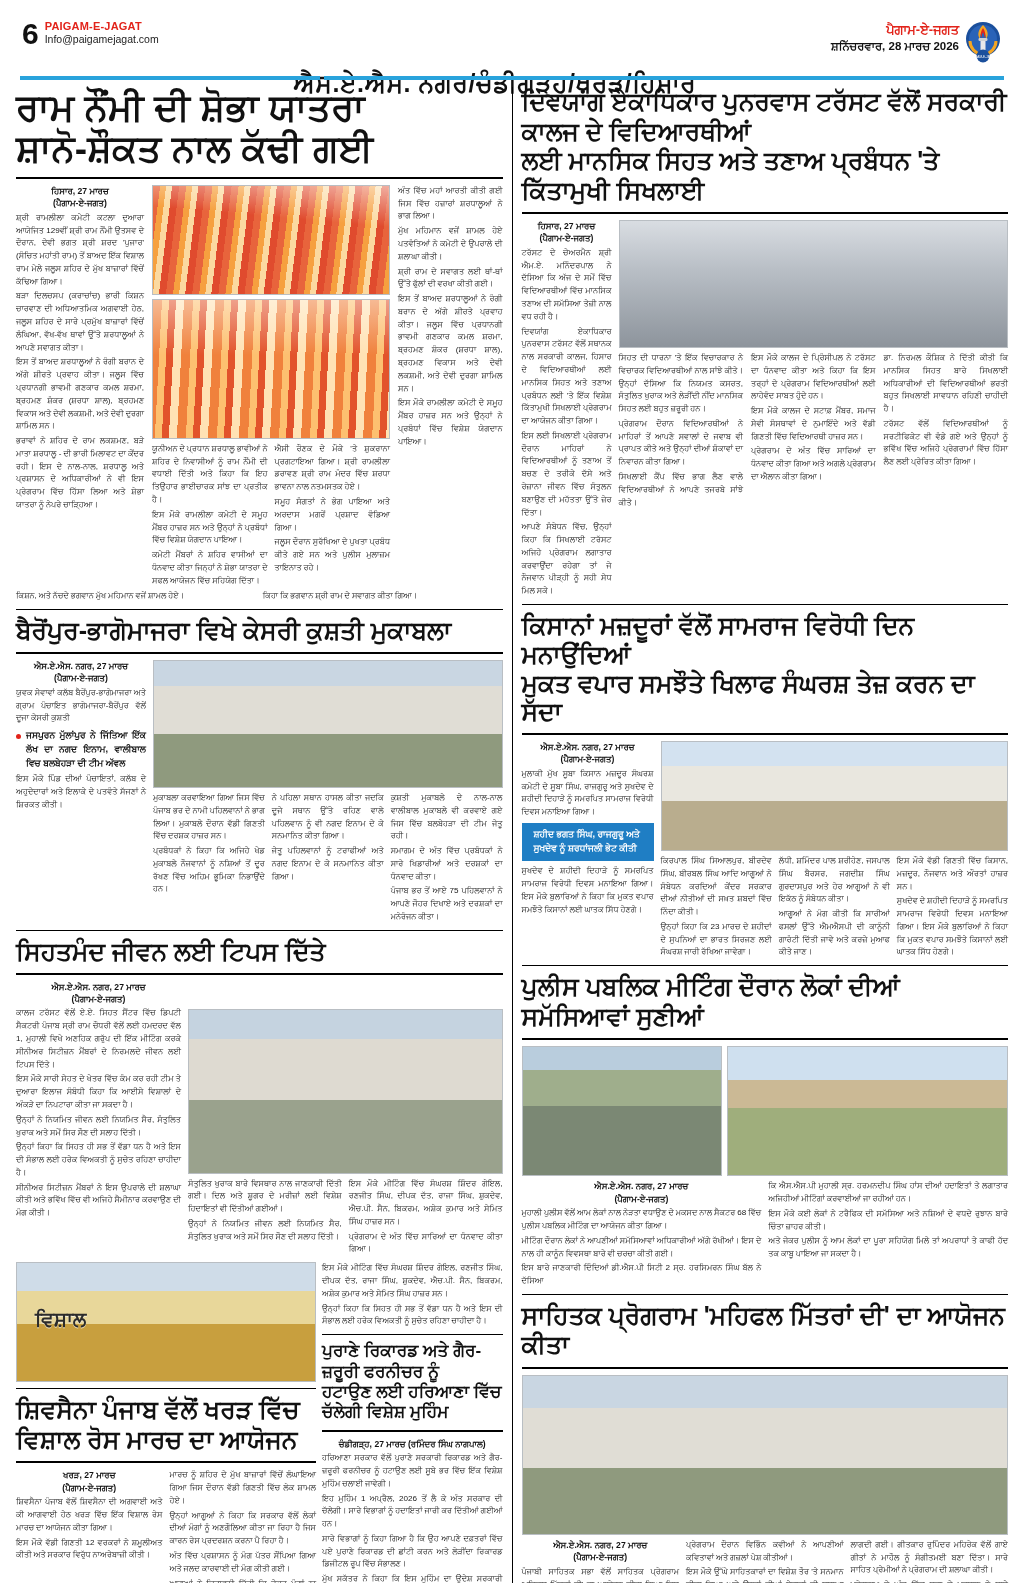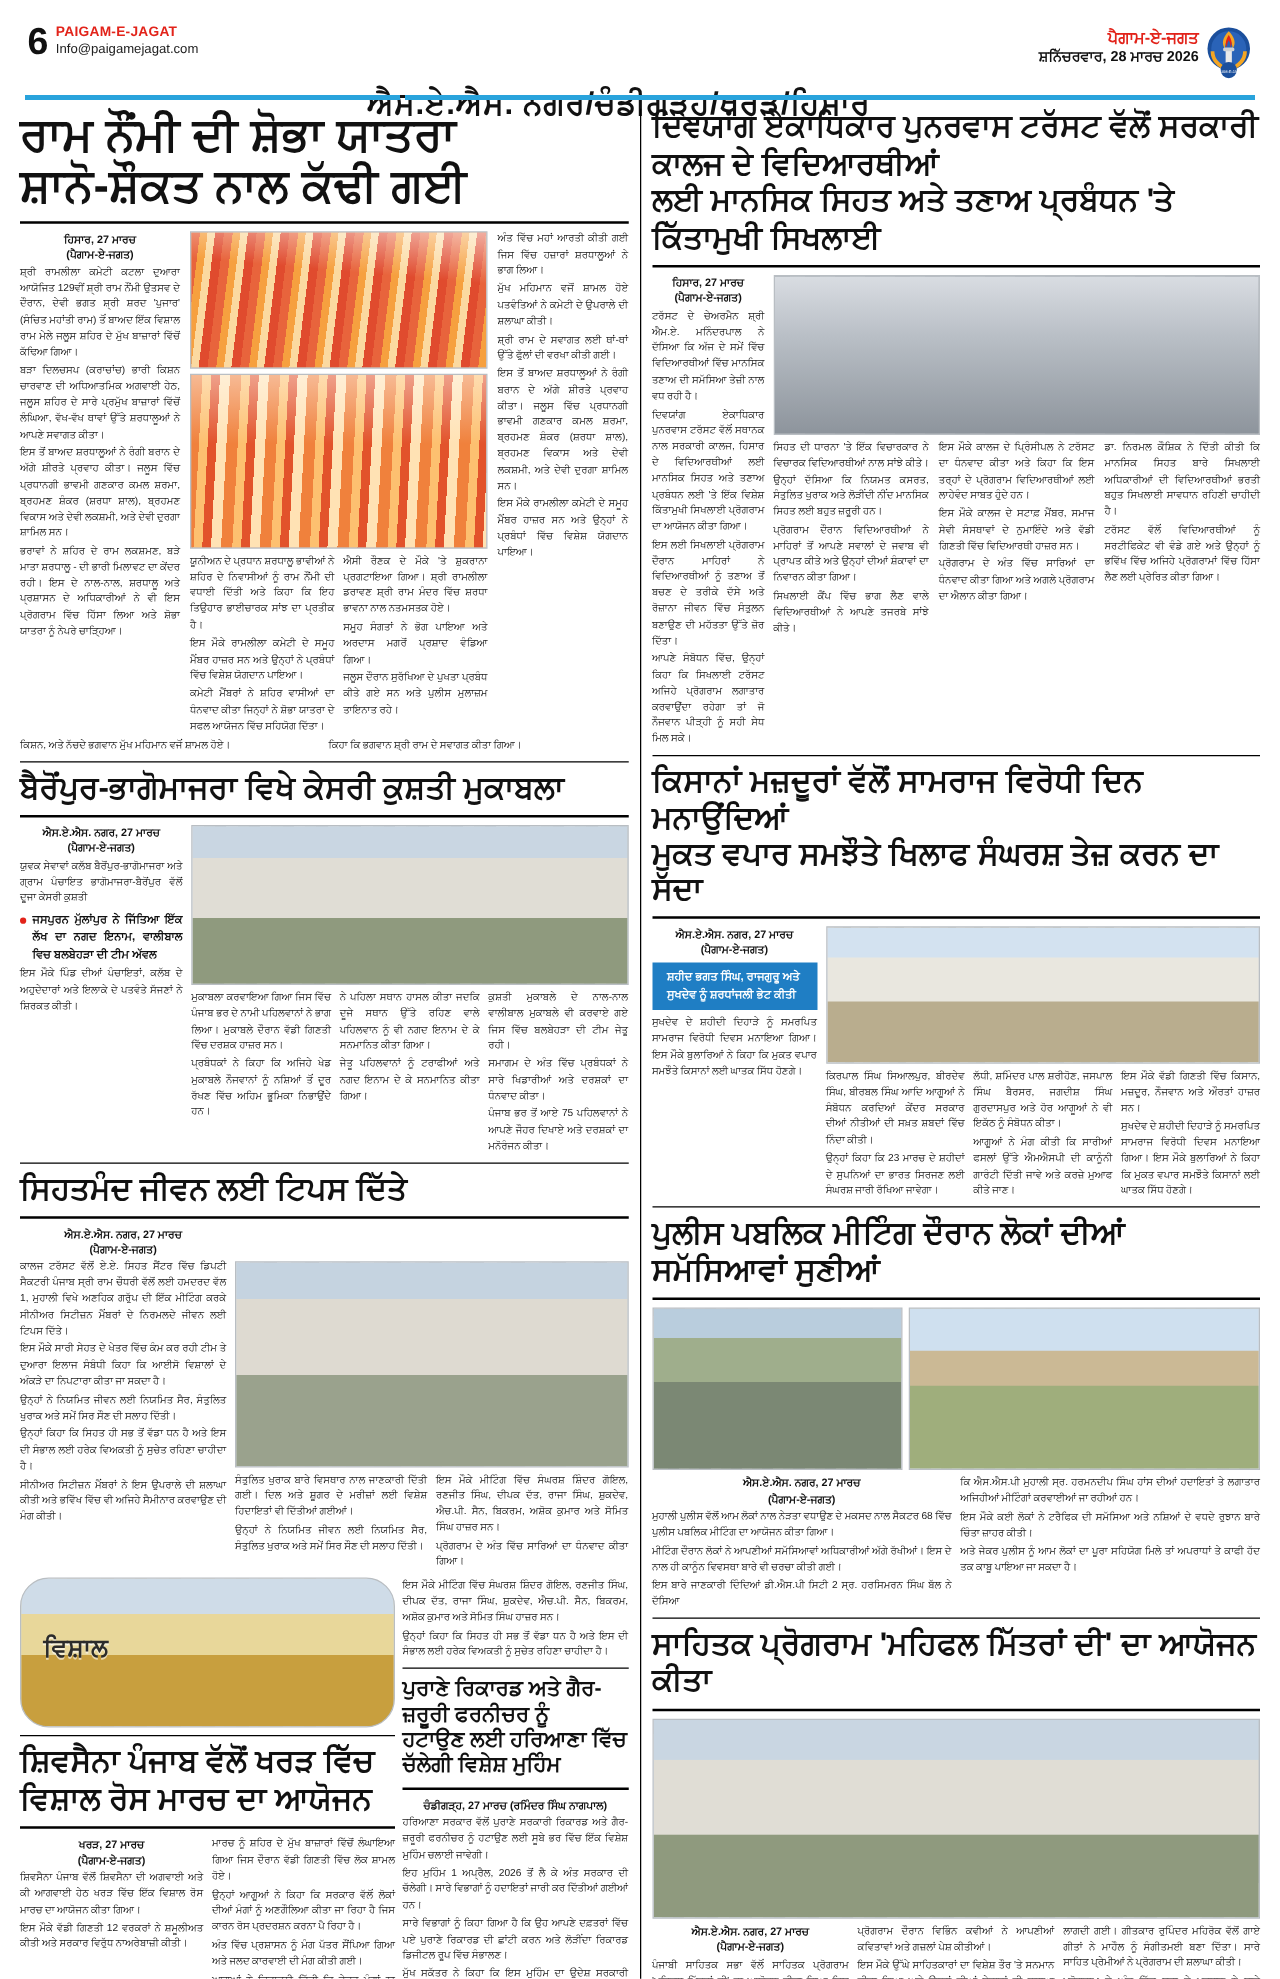--- a/index.html
+++ b/index.html
@@ -142,21 +142,20 @@
   }
   .photo.meeting {
     background:
       linear-gradient(180deg,#b9cddd 0 18%,#9fae8c 18% 46%,#7b8874 46% 100%),
       repeating-linear-gradient(92deg,#dfe3e6 0 8px,#b7bfc5 8px 16px,#939ca4 16px 25px);
   }
   .photo.march {
     background:
       linear-gradient(180deg,#cfdce8 0 24%,#e8d79a 24% 52%,#c89f3e 52% 100%),
       repeating-linear-gradient(90deg,#f4e6b4 0 10px,#e0bf63 10px 20px,#ffffff 20px 27px);
-    border-radius: 23px;
   }
   .photo.honour {
     background:
       linear-gradient(180deg,#c5d3e0 0 18%,#dedad1 18% 55%,#9aa28d 55% 100%),
       repeating-linear-gradient(90deg,#eef1f3 0 11px,#cdd3d8 11px 22px,#a9b1b8 22px 33px);
   }
   .photo-banner-text {
     position: absolute; left: 6%; top: 38%;
     font-size: 20px; font-weight: 700; color: #2b2b2b;
     text-shadow: 0 1px 0 rgba(255,255,255,.6);
@@ -466,20 +465,21 @@
           <span>ਮੁਕਤ ਵਪਾਰ ਸਮਝੌਤੇ ਖਿਲਾਫ ਸੰਘਰਸ਼ ਤੇਜ਼ ਕਰਨ ਦਾ ਸੱਦਾ</span>
         </h2>
         <div class="hr-thick"></div>
 
         <div class="body-cols">
           <div class="bcol" style="flex:0 0 132px;">
             <div class="dateline">
               <span>ਐਸ.ਏ.ਐਸ. ਨਗਰ, 27 ਮਾਰਚ</span><br>
               <span>(ਪੈਗਾਮ-ਏ-ਜਗਤ)</span>
             </div>
+            <p class="ptext">ਮੁਲਾਕੀ ਮੁੱਖ ਸੂਬਾ ਕਿਸਾਨ ਮਜ਼ਦੂਰ ਸੰਘਰਸ਼ ਕਮੇਟੀ ਦੇ ਸੂਬਾ ਸਿੰਘ, ਰਾਜਗੁਰੂ ਅਤੇ ਸੁਖਦੇਵ ਦੇ ਸ਼ਹੀਦੀ ਦਿਹਾੜੇ ਨੂੰ ਸਮਰਪਿਤ ਸਾਮਰਾਜ ਵਿਰੋਧੀ ਦਿਵਸ ਮਨਾਇਆ ਗਿਆ।</p>
             <div class="callout-blue">
               <span class="dot"></span>
               <span class="ctext">ਸ਼ਹੀਦ ਭਗਤ ਸਿੰਘ, ਰਾਜਗੁਰੂ ਅਤੇ ਸੁਖਦੇਵ ਨੂੰ ਸ਼ਰਧਾਂਜਲੀ ਭੇਟ ਕੀਤੀ</span>
             </div>
             <p class="ptext">ਸੁਖਦੇਵ ਦੇ ਸ਼ਹੀਦੀ ਦਿਹਾੜੇ ਨੂੰ ਸਮਰਪਿਤ ਸਾਮਰਾਜ ਵਿਰੋਧੀ ਦਿਵਸ ਮਨਾਇਆ ਗਿਆ। ਇਸ ਮੌਕੇ ਬੁਲਾਰਿਆਂ ਨੇ ਕਿਹਾ ਕਿ ਮੁਕਤ ਵਪਾਰ ਸਮਝੌਤੇ ਕਿਸਾਨਾਂ ਲਈ ਘਾਤਕ ਸਿੱਧ ਹੋਣਗੇ।</p>
           </div>
           <div class="bcol" style="flex:1;">
             <div class="photo rally" style="height:110px;"></div>
             <div class="body-cols" style="margin-top:4px;gap:7px;">
               <div class="bcol">

